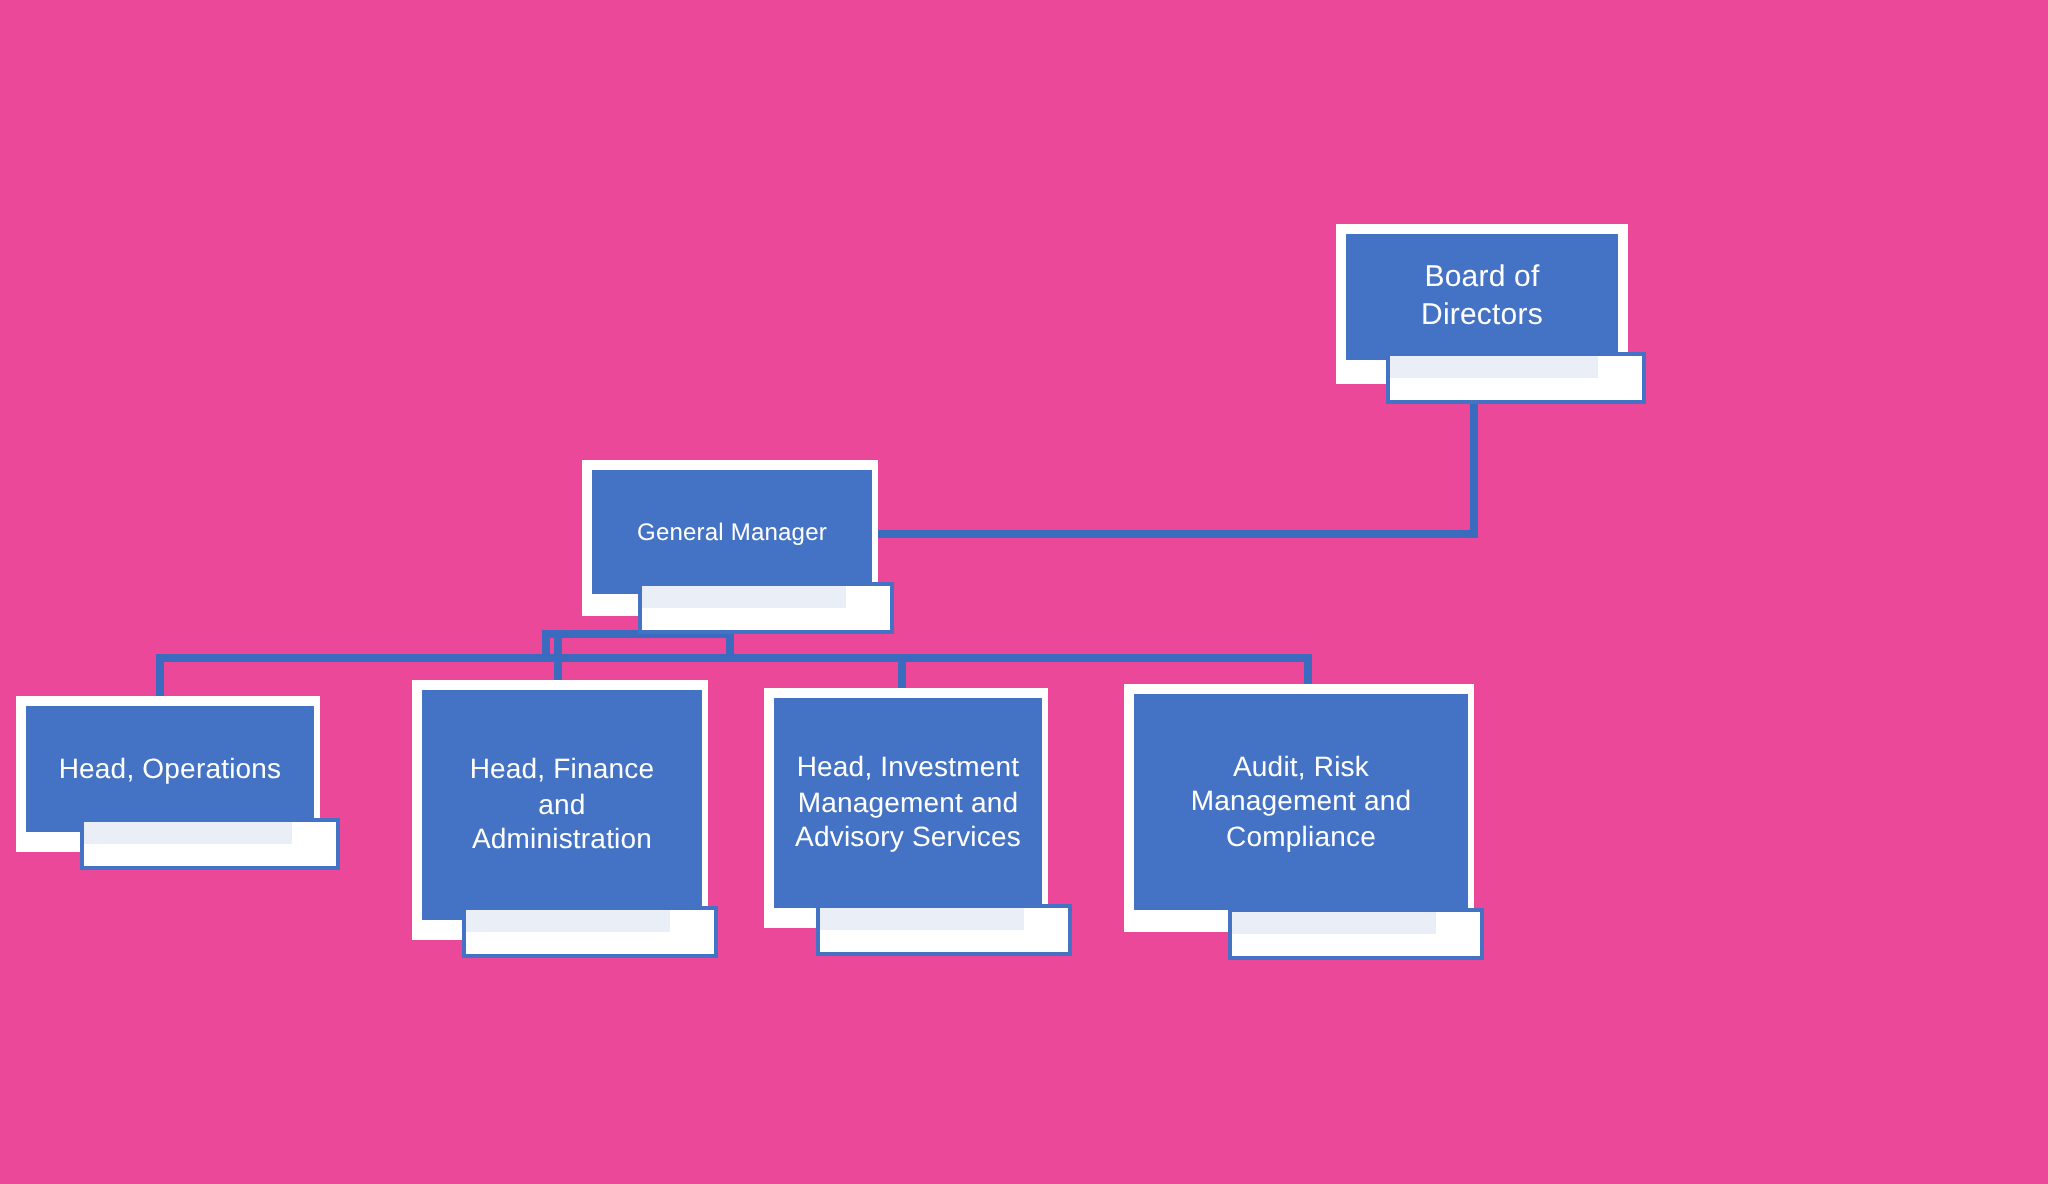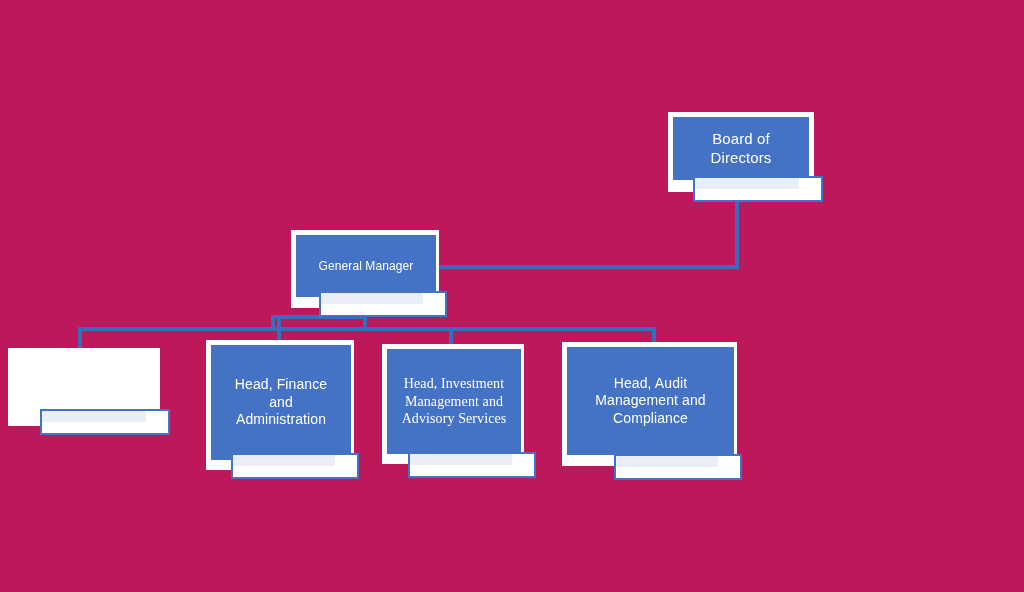--- a/index.html
+++ b/index.html
@@ -5,21 +5,21 @@
 <style>
   html, body {
     margin: 0;
     padding: 0;
     background: #000000;
   }
   #chart-canvas {
     position: relative;
     width: 1024px;
     height: 592px;
-    background: #be185d;
+    background: #ec4899;
     overflow: hidden;
     font-family: "Liberation Sans", "DejaVu Sans", sans-serif;
   }
 
   
   .conn {
     position: absolute;
     background: #3B6BBF;
   }
 
@@ -110,53 +110,56 @@
       <span class="node-label" style="font-size:12px;">General Manager</span>
     </div>
     <div class="node-subbox" style="left:28px; top:61px; width:128px; height:26px;">
       <div class="node-subfill" style="width:102px;"></div>
     </div>
   </div>
 
 
   <div class="node" style="left:8px; top:348px; width:152px; height:78px;">
     <div class="node-plate" style="width:152px; height:78px;"></div>
+    <div class="node-card" style="width:144px; height:63px;">
+      <span class="node-label" style="font-size:14px;">Head, Operations</span>
+    </div>
     <div class="node-subbox" style="left:32px; top:61px; width:130px; height:26px;">
       <div class="node-subfill" style="width:104px;"></div>
     </div>
   </div>
 
   <div class="node" style="left:206px; top:340px; width:148px; height:130px;">
     <div class="node-plate" style="width:148px; height:130px;"></div>
     <div class="node-card" style="width:140px; height:115px;">
       <span class="node-label" style="font-size:14px;text-align:center;">Head, Finance
 and
 Administration</span>
     </div>
     <div class="node-subbox" style="left:25px; top:113px; width:128px; height:26px;">
       <div class="node-subfill" style="width:102px;"></div>
     </div>
   </div>
 
   <div class="node" style="left:382px; top:344px; width:142px; height:120px;">
     <div class="node-plate" style="width:142px; height:120px;"></div>
-    <div class="node-card" style="width:134px; height:105px;font-family:Liberation Serif, serif;">
+    <div class="node-card" style="width:134px; height:105px;">
       <span class="node-label" style="font-size:14px;">Head, Investment
 Management and
 Advisory Services</span>
     </div>
     <div class="node-subbox" style="left:26px; top:108px; width:128px; height:26px;">
       <div class="node-subfill" style="width:102px;"></div>
     </div>
   </div>
 
   <div class="node" style="left:562px; top:342px; width:175px; height:124px;">
     <div class="node-plate" style="width:175px; height:124px;"></div>
     <div class="node-card" style="width:167px; height:108px;">
-      <span class="node-label" style="font-size:14px;">Head,  Audit
+      <span class="node-label" style="font-size:14px;">Audit,  Risk
 Management and
 Compliance</span>
     </div>
     <div class="node-subbox" style="left:52px; top:112px; width:128px; height:26px;">
       <div class="node-subfill" style="width:102px;"></div>
     </div>
   </div>
 
 </div>
 

